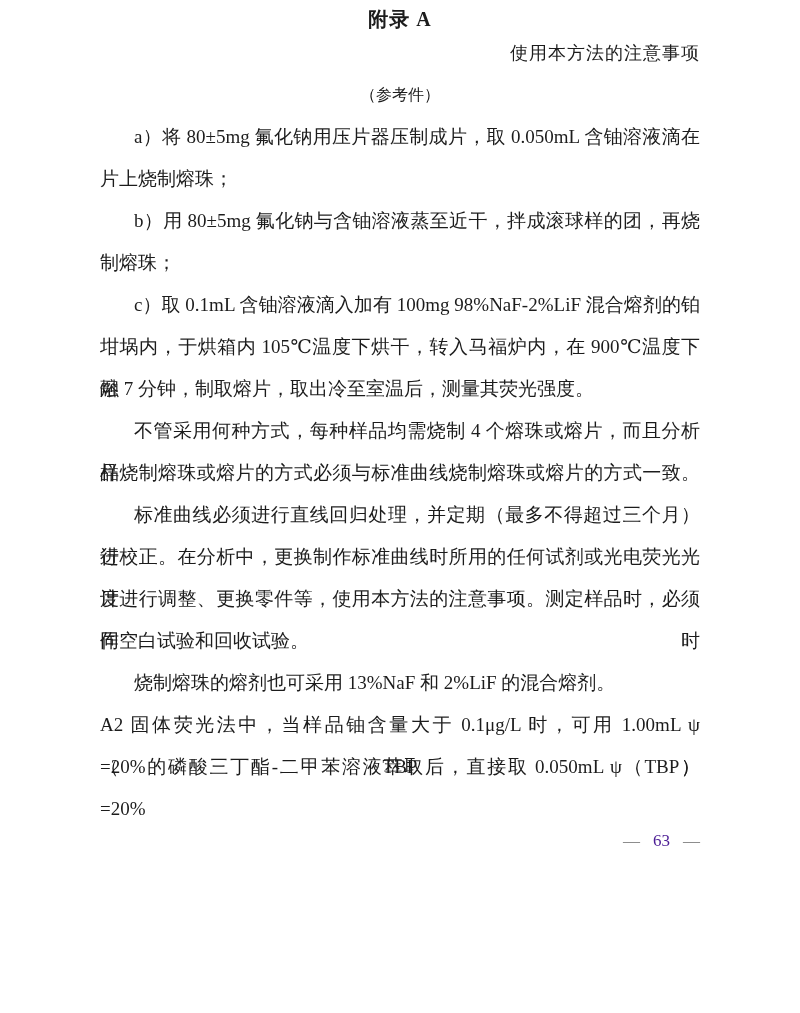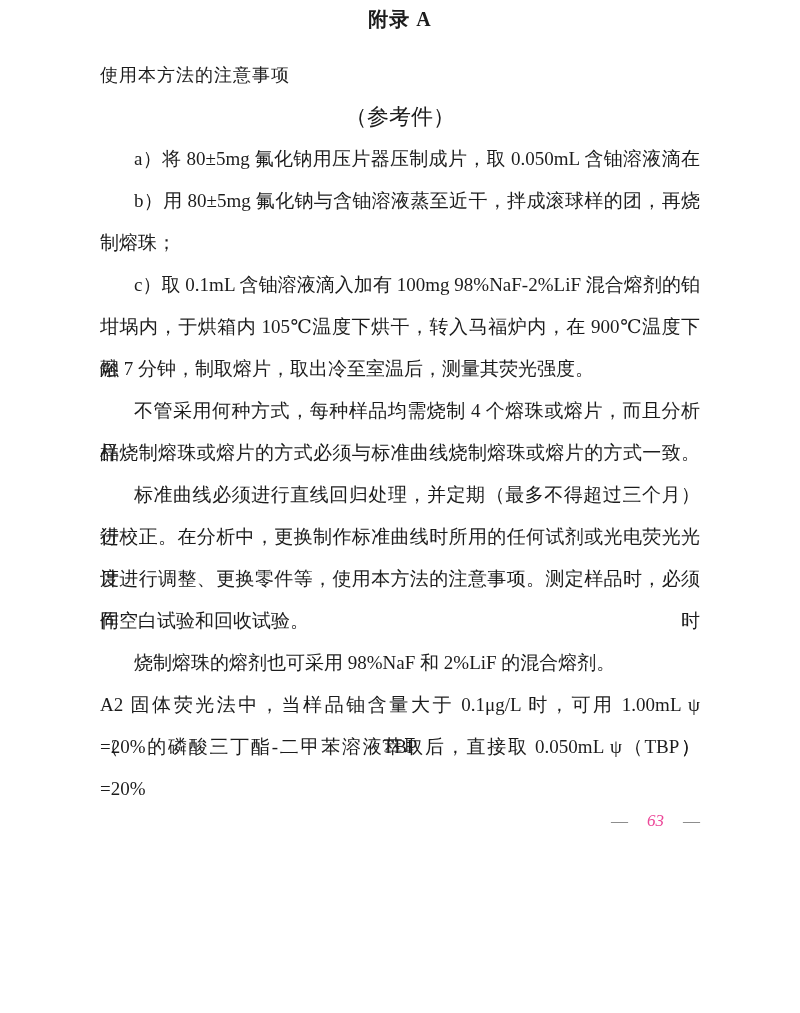--- a/index.html
+++ b/index.html
@@ -22,29 +22,29 @@
   }
   .title {
     margin-top: 6px;
     font-size: 20px;
     line-height: 26px;
     font-weight: bold;
     text-align: center;
     letter-spacing: 1px;
   }
   .subtitle {
-    margin-top: 30px;
+    margin-top: 8px;
     font-size: 18px;
     line-height: 26px;
-    text-align: left;
+    text-align: right;
     letter-spacing: 1px;
   }
   .ref-note {
     margin-top: 16px;
-    font-size: 22px;
+    font-size: 16px;
     line-height: 26px;
     text-align: center;
   }
   .body {
     margin-top: 8px;
   }
   .line {
     font-size: 19px;
     line-height: 42px;
     height: 42px;
@@ -63,49 +63,49 @@
     margin-top: 42px;
     font-size: 17px;
     line-height: 22px;
     text-align: right;
   }
   .footer .dash {
     color: #7a7a7a;
     letter-spacing: 0;
   }
   .footer .num {
-    color: #ec4899;
-    margin: 0 19px;
-    font-style: italic;
+    color: #4c1d95;
+    margin: 0 13px;
   }
 </style>
 </head>
 <body>
 
 <div class="page">
   <div class="doc">
 
     <div class="title">附录 A</div>
     <div class="subtitle">使用本方法的注意事项</div>
     <div class="ref-note">（参考件）</div>
 
     <div class="body">
       <div class="line indent stretch">a）将 80±5mg 氟化钠用压片器压制成片，取 0.050mL 含铀溶液滴在</div>
+      <div class="line">片上烧制熔珠；</div>
       <div class="line indent stretch">b）用 80±5mg 氟化钠与含铀溶液蒸至近干，拌成滚球样的团，再烧</div>
       <div class="line">制熔珠；</div>
       <div class="line indent stretch">c）取 0.1mL 含铀溶液滴入加有 100mg 98%NaF-2%LiF 混合熔剂的铂</div>
       <div class="line stretch">坩埚内，于烘箱内 105℃温度下烘干，转入马福炉内，在 900℃温度下熔</div>
       <div class="line">融 7 分钟，制取熔片，取出冷至室温后，测量其荧光强度。</div>
       <div class="line indent stretch">不管采用何种方式，每种样品均需烧制 4 个熔珠或熔片，而且分析样</div>
       <div class="line stretch">品烧制熔珠或熔片的方式必须与标准曲线烧制熔珠或熔片的方式一致。</div>
       <div class="line indent stretch">标准曲线必须进行直线回归处理，并定期（最多不得超过三个月）进</div>
       <div class="line stretch">行校正。在分析中，更换制作标准曲线时所用的任何试剂或光电荧光光度</div>
       <div class="line stretch">计进行调整、更换零件等，使用本方法的注意事项。测定样品时，必须同时</div>
       <div class="line">作空白试验和回收试验。</div>
-      <div class="line indent">烧制熔珠的熔剂也可采用 98%NaF 和 2%LiF 的混合熔剂。</div>
+      <div class="line indent">烧制熔珠的熔剂也可采用 13%NaF 和 2%LiF 的混合熔剂。</div>
       <div class="line stretch">A2 固体荧光法中，当样品铀含量大于 0.1μg/L 时，可用 1.00mL ψ（TBP）</div>
       <div class="line stretch">=20%的磷酸三丁酯-二甲苯溶液萃取后，直接取 0.050mL ψ（TBP）=20%</div>
     </div>
 
     <div class="footer">
       <span class="dash">—</span><span class="num">63</span><span class="dash">—</span>
     </div>
 
   </div>
 </div>

